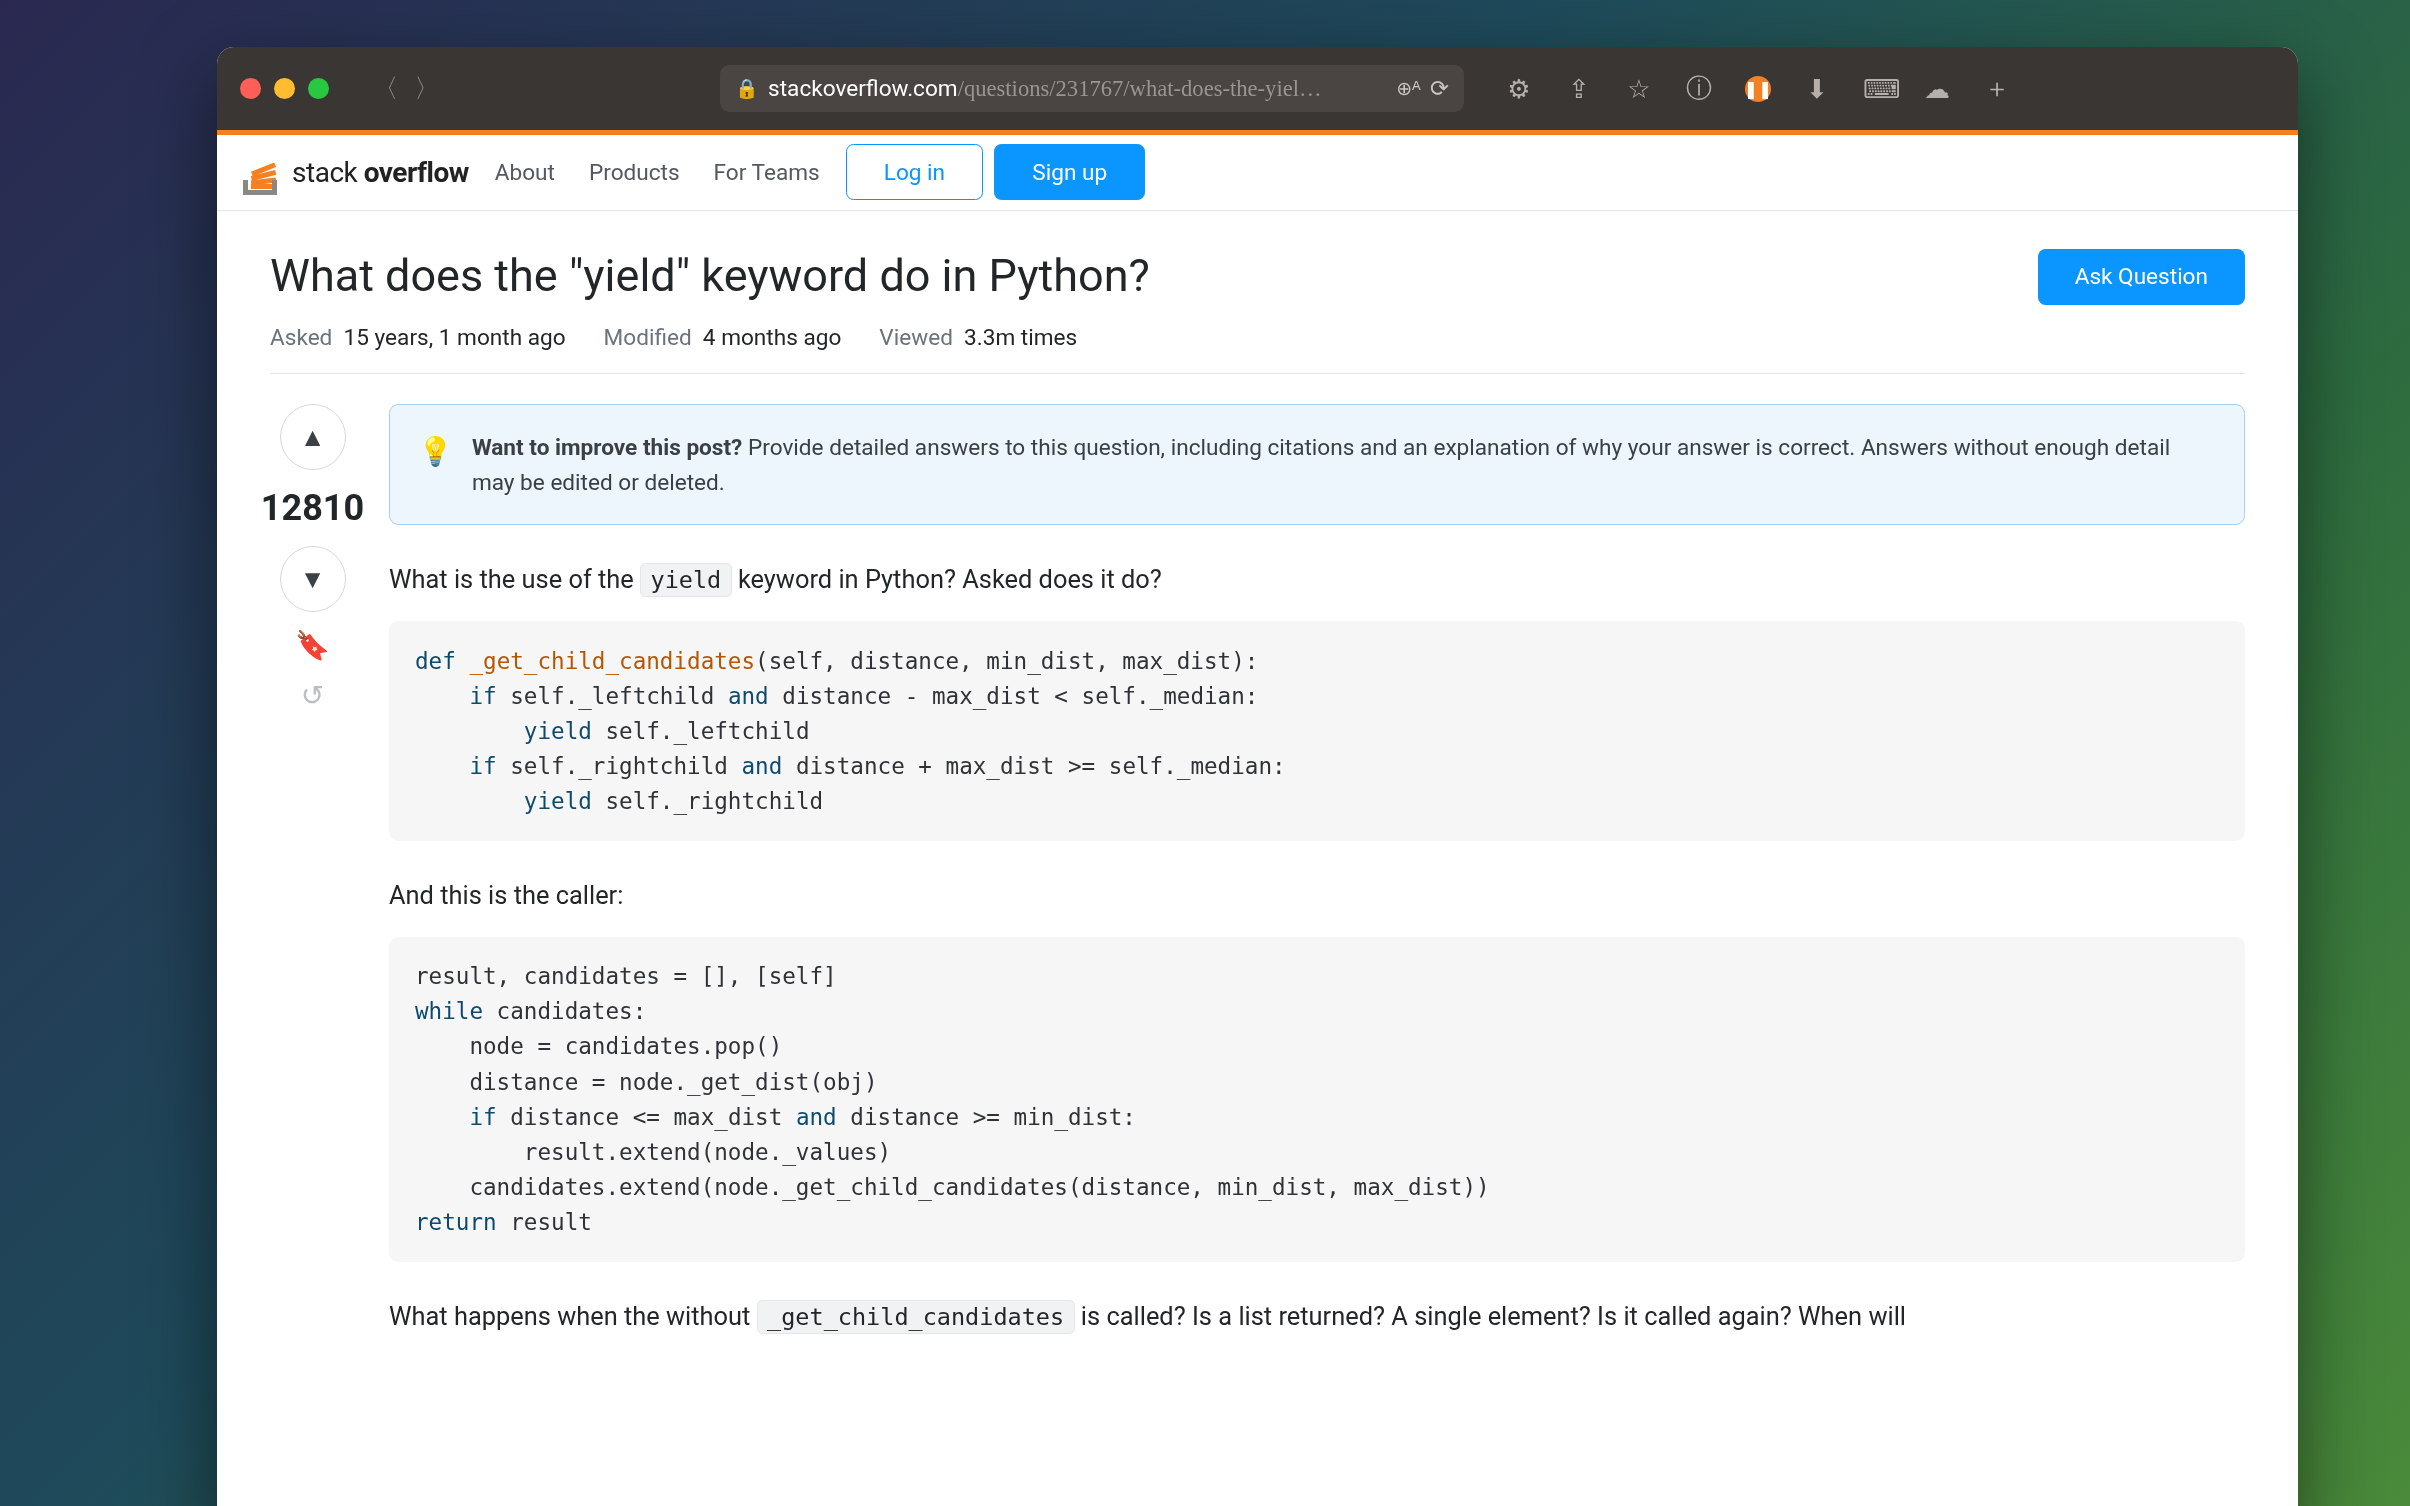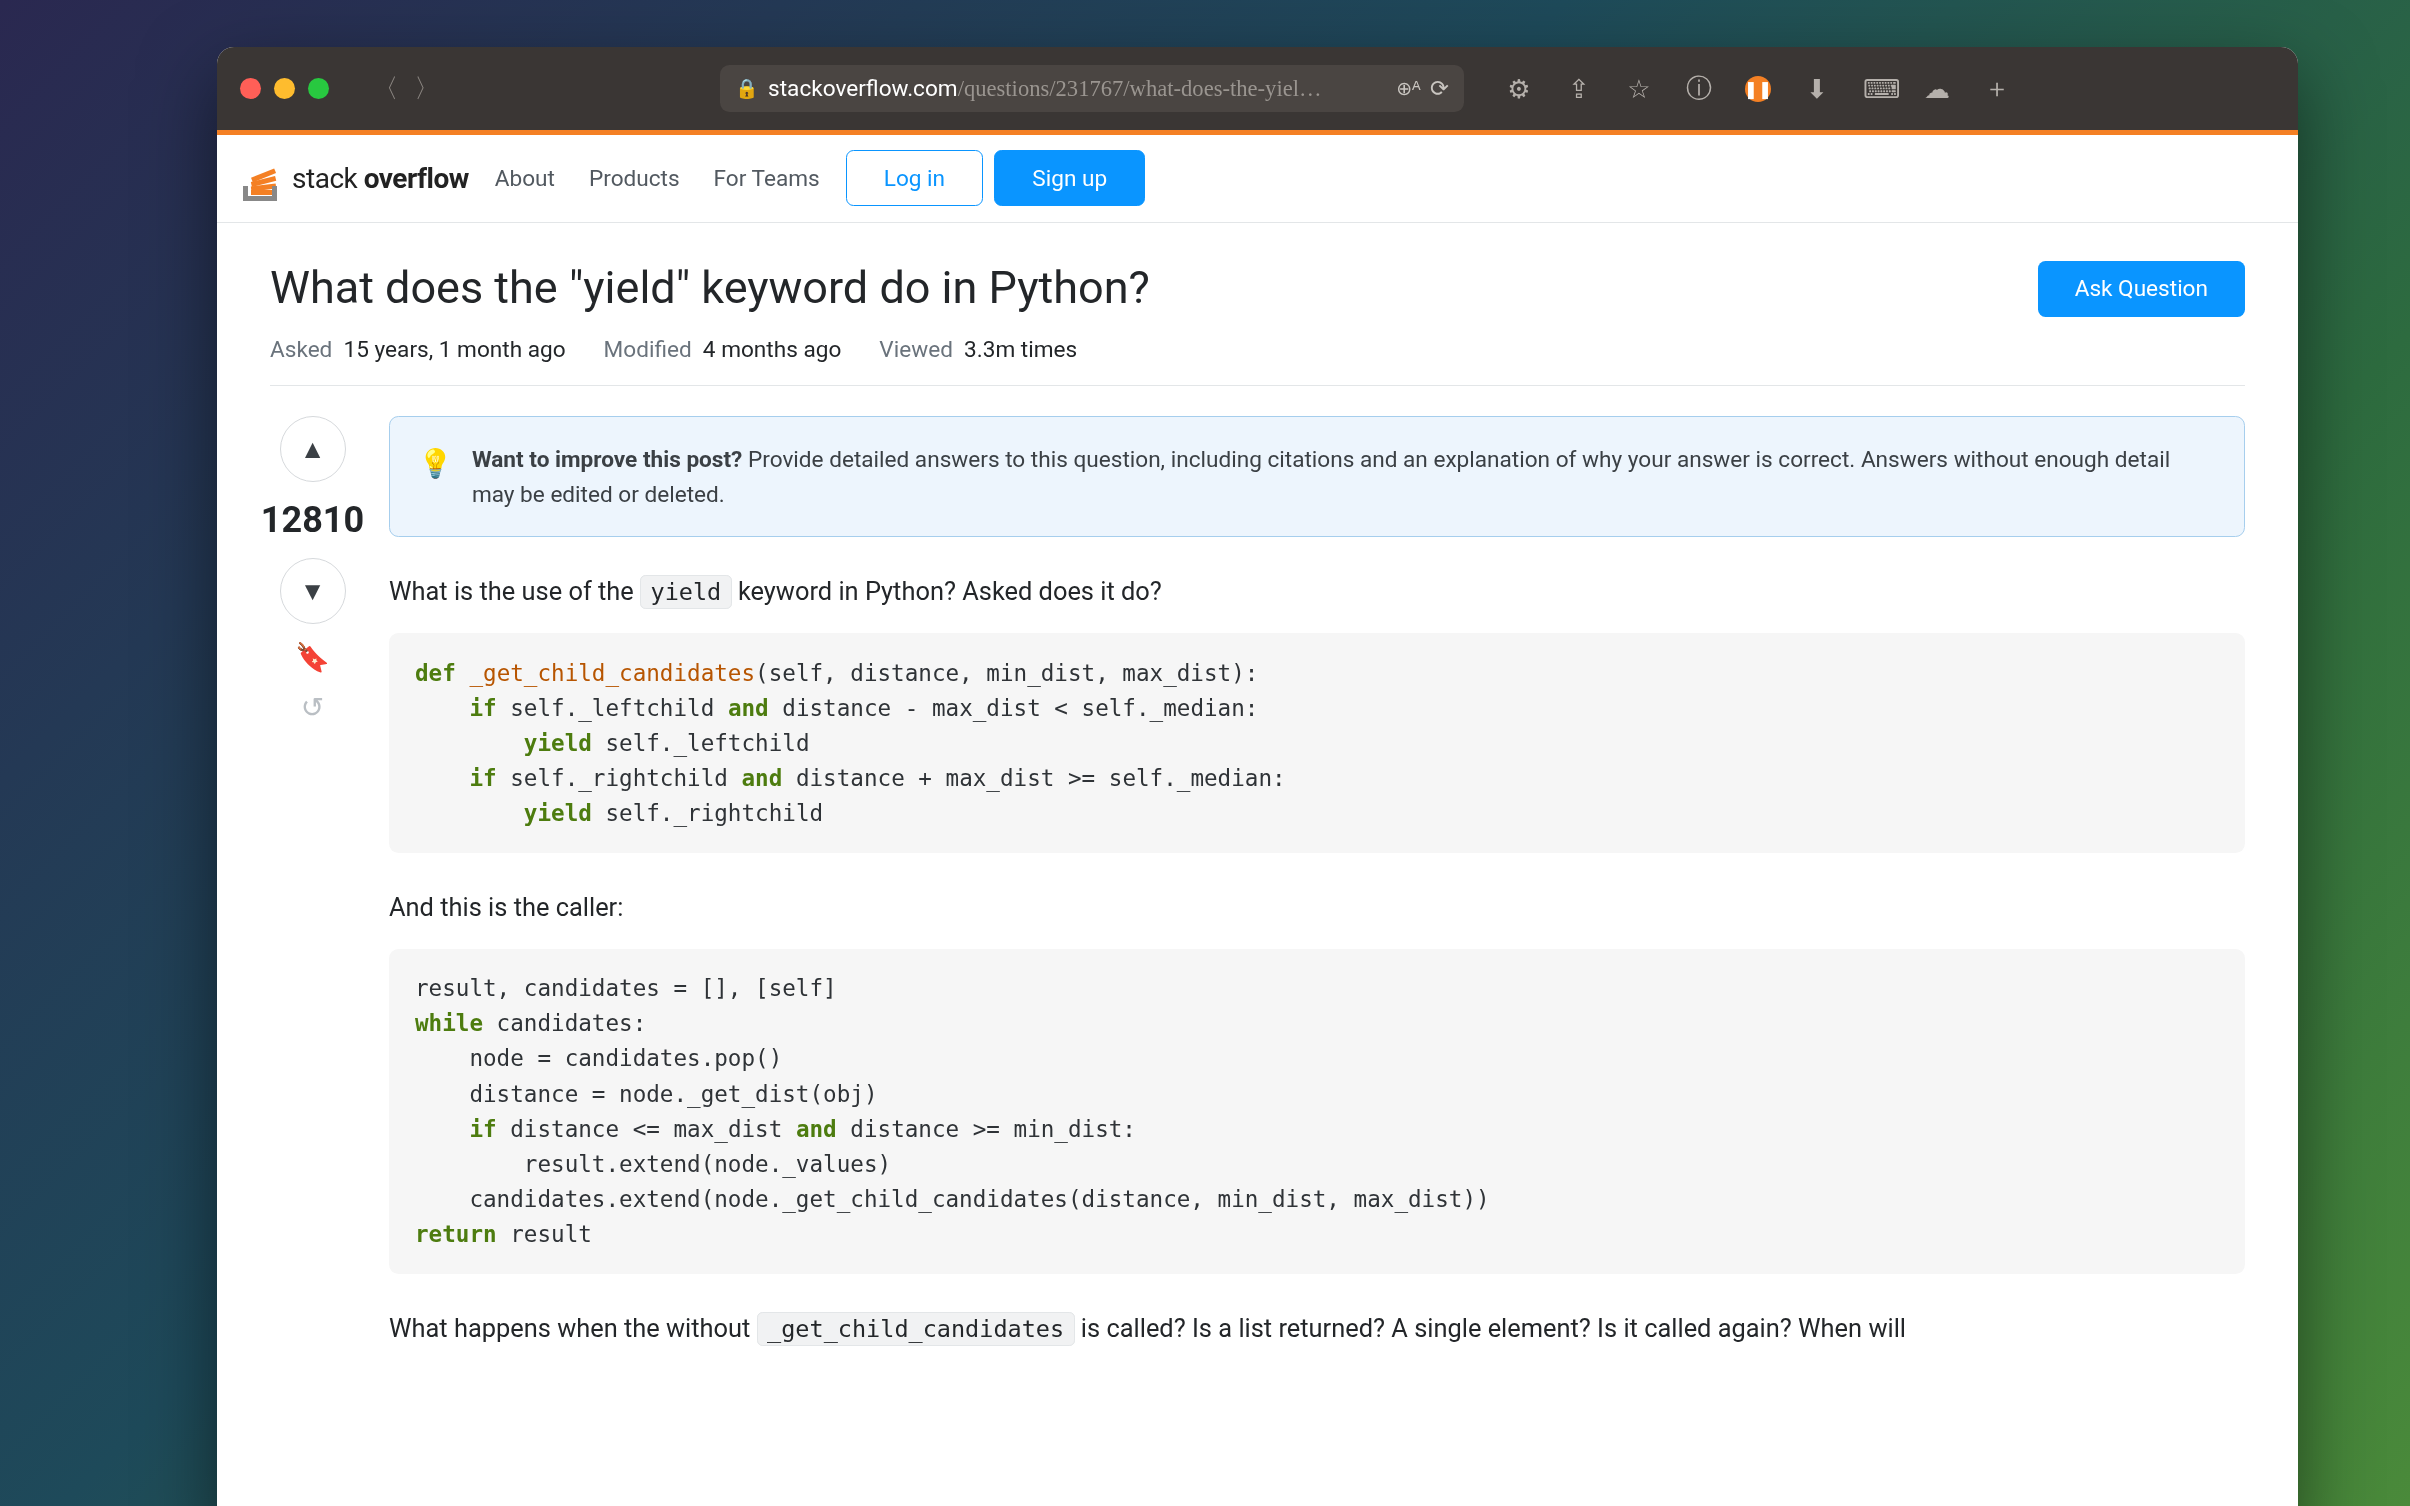--- a/index.html
+++ b/index.html
@@ -35,21 +35,21 @@
 }
 .urlbar .lock { font-size: 19px; }
 .urlbar .domain { color: #fff; }
 .urlbar .path { color: #9a9590; font-family: Liberation Serif, serif; }
 .urlbar .trailing { margin-left: auto; display: flex; gap: 9.4px; align-items: center; }
 .tb-icons { display: flex; gap: 32px; margin-left: 28px; align-items: center; }
 .tb-icon { color: #b5b0ab; font-size: 26px; width: 28px; text-align: center; }
 .tb-icon.orange { color: #f48024; background:#f48024; width:26px; height:26px; border-radius:50%; display:flex; align-items:center; justify-content:center; color:#fff; font-size:17px;}
 .so-top { height: 4.7px; background: #f48024; }
 .so-header {
-  height: 88px; border-bottom: 0.9px solid #e3e6e8;
+  height: 76px; border-bottom: 0.9px solid #e3e6e8;
   display: flex; align-items: center; padding: 0 22.6px; gap: 26px;
 }
 .so-logo { display: flex; align-items: center; gap: 7.5px; }
 .so-logo-mark { width: 45px; height: 45px; position: relative; }
 .so-logo-mark .tray { position:absolute; bottom:0; left:3.8px; width:34px; height:15px; border:5.6px solid #888; border-top:none; }
 .so-logo-mark .stack { position:absolute; width:24.5px; height:4.7px; background:#f48024; left:11.3px; }
 .so-logo-text { font-size: 28px; color: #222; letter-spacing: -0.5px; }
 .so-logo-text b { font-weight: 700; }
 .so-nav { display: flex; gap: 34px; }
 .so-nav a { color: #525960; font-size: 22.6px; text-decoration: none; }
@@ -83,21 +83,21 @@
 }
 .notice .bulb { font-size: 28px; color: #3b4045; flex-shrink:0; }
 .prose { font-size: 25.4px; color: #232629; line-height: 1.6; margin-top: 34px; }
 .prose .inline-code { font-family: ui-monospace, Menlo, Consolas, monospace; background:#f1f2f3; border:0.9px solid #e3e6e8; border-radius:5.6px; padding:1.9px 9.4px; font-size:23.5px;}
 .prose sup { font-size: 17px; vertical-align: super; }
 .codeblock {
   background: #f6f6f6; border-radius: 9.4px; padding: 22.6px 26px; margin-top: 21px;
   font-family: ui-monospace, Menlo, Consolas, monospace; font-size: 22.6px; line-height: 1.55;
   white-space: pre; color: #2f3337; overflow-x:auto;
 }
-.kw { color: #4d7c0f; font-weight: bold; }
+.kw { color: #0c4a6e; }
 .fn { color: #b75501; }
 </style>
 </head>
 <body>
 
 <div class="window">
   <div class="titlebar">
     <div class="traffic">
       <div class="dot red"></div>
       <div class="dot yellow"></div>

